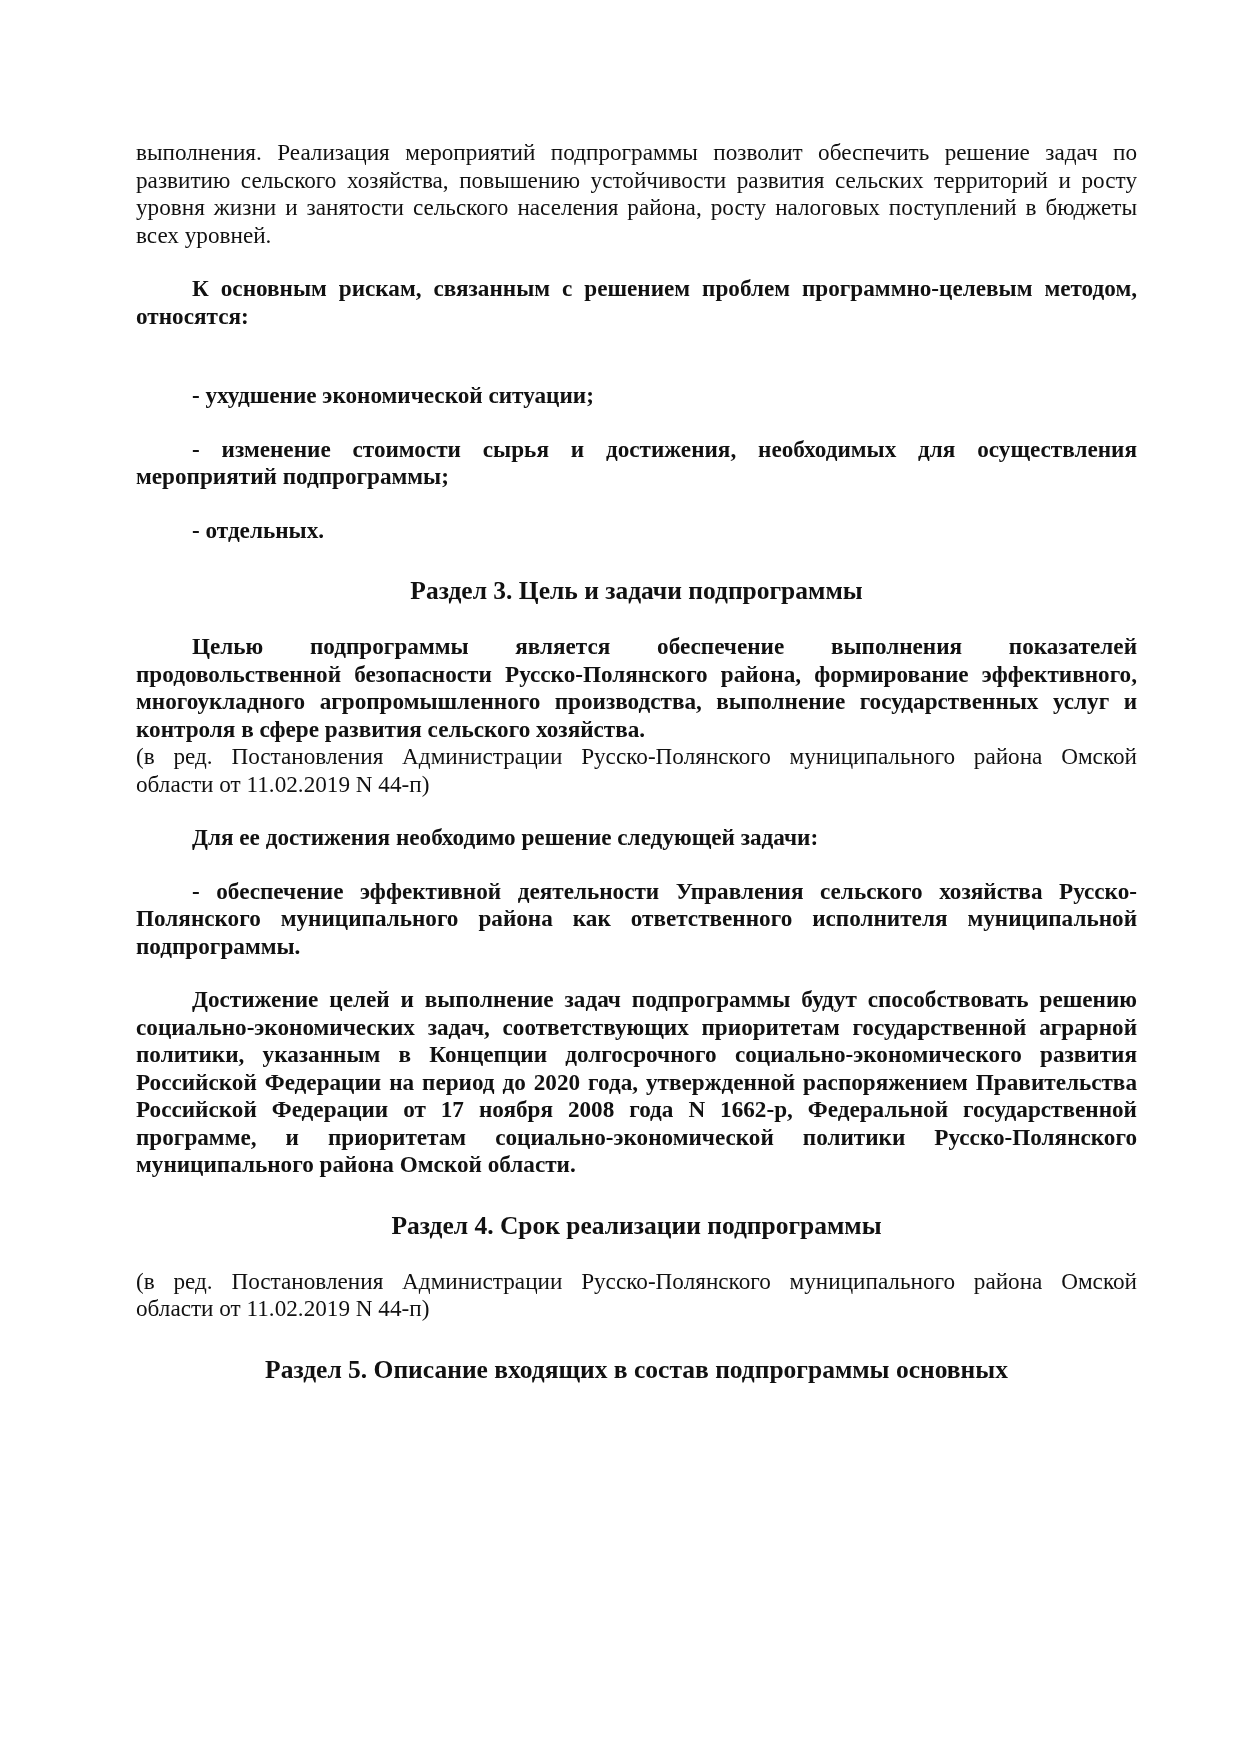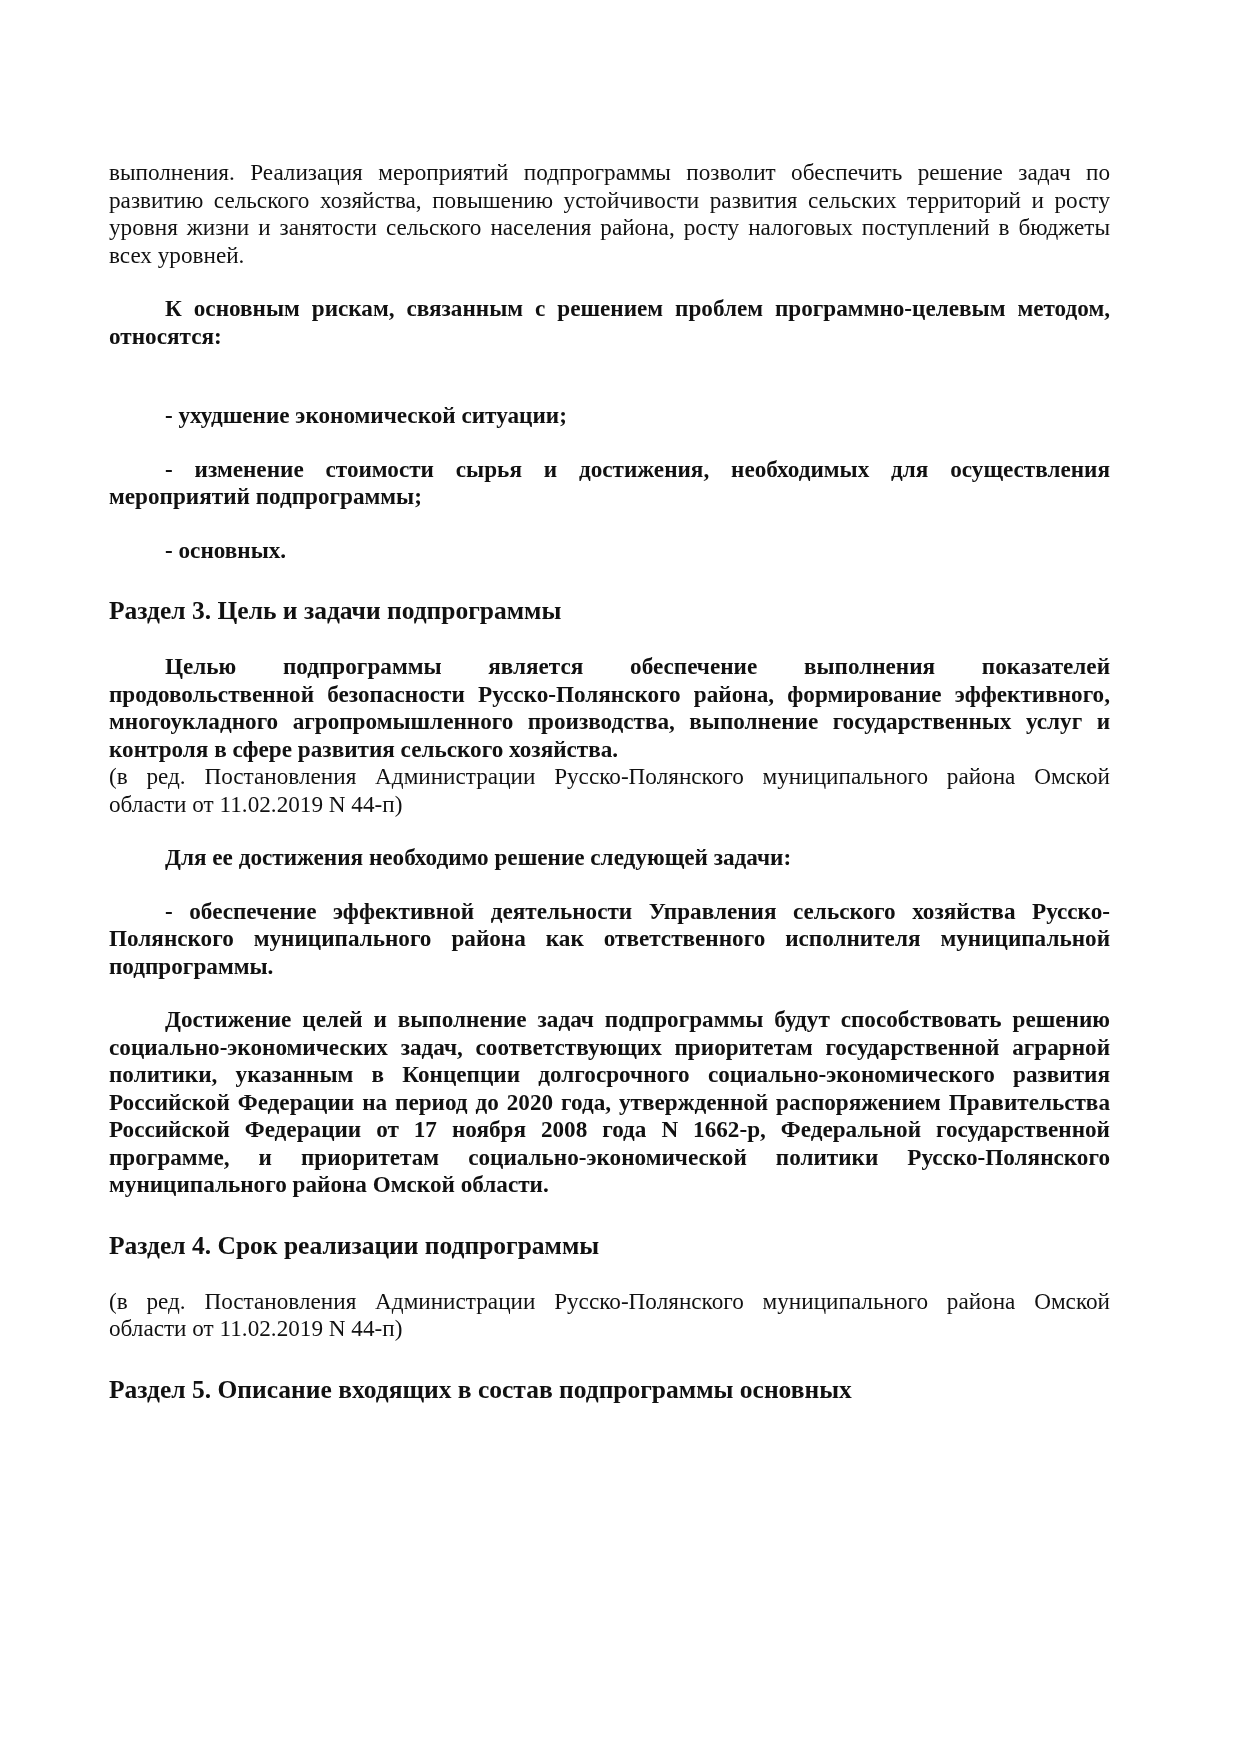--- a/index.html
+++ b/index.html
@@ -2,50 +2,51 @@
 <html><head>
 <meta charset="utf-8">
 <style>
   html, body { margin: 0; padding: 0; background: #ffffff; }
   body {
     width: 1240px; height: 1754px; position: relative; overflow: hidden;
     font-family: "Liberation Serif", "DejaVu Serif", serif;
     color: #111111;
   }
   .page {
-    position: absolute; left: 109px; top: 139px; width: 1001px;
-    font-size: 23.2px; line-height: 27.5px; margin-top: 20px;
+    position: absolute; left: 136px; top: 139px; width: 1001px;
+    font-size: 23.2px; line-height: 27.5px;
   }
   p { margin: 0; text-align: justify; text-align-last: auto; }
   .ind { text-indent: 56px; font-weight: bold; }
   .last { text-align-last: left; }
   .gap { height: 26px; }
   h2 {
     margin: 0; font-weight: bold; font-size: 25.5px; line-height: 30px;
+    text-align: center;
   }
   .h-gap-top { height: 32px; }
   .h-gap-bot { height: 27px; }
 </style>
 </head>
 <body>
 
 <div class="page">
 
   <p class="last">выполнения. Реализация мероприятий подпрограммы позволит обеспечить решение задач по развитию сельского хозяйства, повышению устойчивости развития сельских территорий и росту уровня жизни и занятости сельского населения района, росту налоговых поступлений в бюджеты всех уровней.</p>
   <div class="gap"></div>
 
   <p class="ind last">К основным рискам, связанным с решением проблем программно-целевым методом, относятся:</p>
   <div class="gap"></div>
 
   <div class="gap"></div>
   <p class="ind last">- ухудшение экономической ситуации;</p>
   <div class="gap"></div>
   <p class="ind last">- изменение стоимости сырья и достижения, необходимых для осуществления мероприятий подпрограммы;</p>
   <div class="gap"></div>
-  <p class="ind last">- основных.</p>
+  <p class="ind last">- отдельных.</p>
 
   <div class="h-gap-top"></div>
   <h2>Раздел 3. Цель и задачи подпрограммы</h2>
   <div class="h-gap-bot"></div>
 
   <p class="ind last">Целью подпрограммы является обеспечение выполнения показателей продовольственной безопасности Русско-Полянского района, формирование эффективного, многоукладного агропромышленного производства, выполнение государственных услуг и контроля в сфере развития сельского хозяйства.</p>
   <p style="text-align-last: justify;">(в ред. Постановления Администрации Русско-Полянского муниципального района Омской</p>
   <p class="last">области от 11.02.2019 N 44-п)</p>
   <div class="gap"></div>
 

